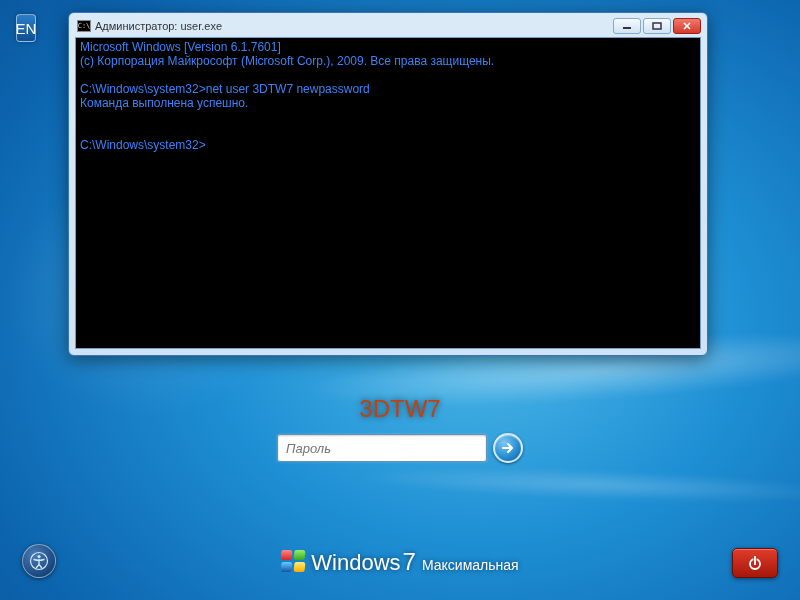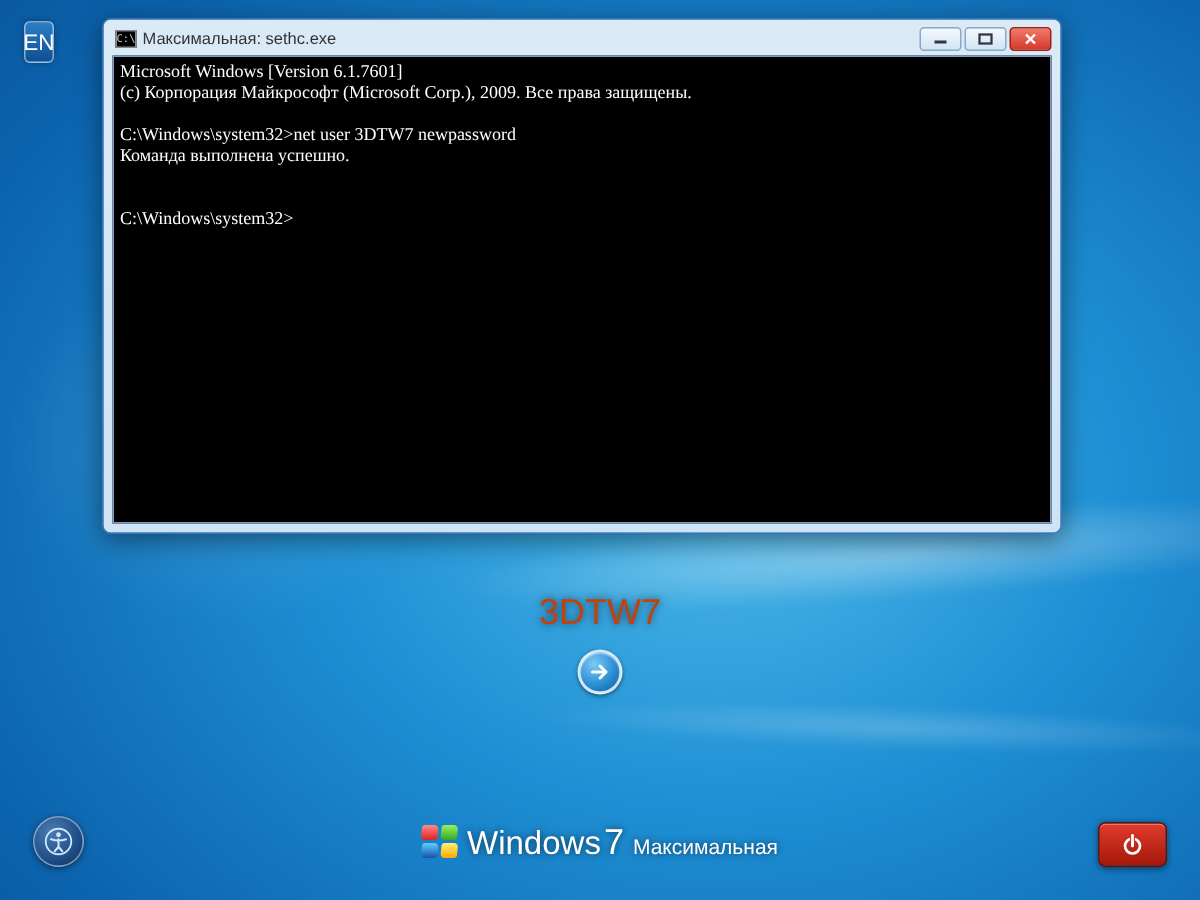--- a/index.html
+++ b/index.html
@@ -59,22 +59,22 @@
   .cmd-btn {
     width: 28px; height: 16px; border-radius: 3px;
     border:1px solid #8aa9c7;
     background: linear-gradient(#f4f9fd,#d2e4f3);
     display:flex; align-items:center; justify-content:center;
     cursor:pointer;
   }
   .cmd-btn.close { background: linear-gradient(#f07a6c,#d33a2a); border-color:#a02014;}
   .cmd-btn svg { display:block; }
   .cmd-body {
-    flex:1; background:#000; color:#ffffff;
-    font-family: Liberation Serif, serif;
+    flex:1; background:#000; color:#3b82f6;
+    font-family: Liberation Sans, sans-serif;
     font-size: 12px; line-height: 14px;
     padding: 2px 4px; overflow:hidden;
     border: 1px solid #7a9cc0;
     white-space: pre;
   }
 
   
   .login-area {
     position: absolute; top: 395px; left: 0; width: 100%;
     display:flex; flex-direction:column; align-items:center;
@@ -144,21 +144,21 @@
 
 <div class="streak s1"></div>
 <div class="streak s2"></div>
 <div class="streak s3"></div>
 
 <div class="lang-badge">EN</div>
 
 <div class="cmd-window">
   <div class="cmd-titlebar">
     <div class="cmd-icon">C:\</div>
-    <div class="cmd-title">Максимальная: sethc.exe</div>
+    <div class="cmd-title">Администратор: user.exe</div>
     <div class="cmd-btns">
       <div class="cmd-btn">
         <svg width="10" height="8">
             <line x1="1" y1="6" x2="9" y2="6" stroke="#334" stroke-width="2"></line>
           </svg>
       </div>
       <div class="cmd-btn">
         <svg width="10" height="8">
             <rect x="1" y="1" width="8" height="6" fill="none" stroke="#334" stroke-width="1.5"></rect>
           </svg>
@@ -177,20 +177,21 @@
 C:\Windows\system32&gt;net user 3DTW7 newpassword
 Команда выполнена успешно.
 
 
 C:\Windows\system32&gt;</div>
 </div>
 
 <div class="login-area">
   <div class="username">3DTW7</div>
   <div class="pw-row">
+    <input class="pw-input" type="password" placeholder="Пароль" style="">
     <div class="pw-go">
       <svg width="16" height="16" viewBox="0 0 16 16">
         <path d="M3 8h8M8 4l4 4-4 4" fill="none" stroke="#fff" stroke-width="2" stroke-linecap="round" stroke-linejoin="round"></path>
       </svg>
     </div>
   </div>
 </div>
 
 <div class="ease-btn">
   <svg width="20" height="20" viewBox="0 0 20 20">

